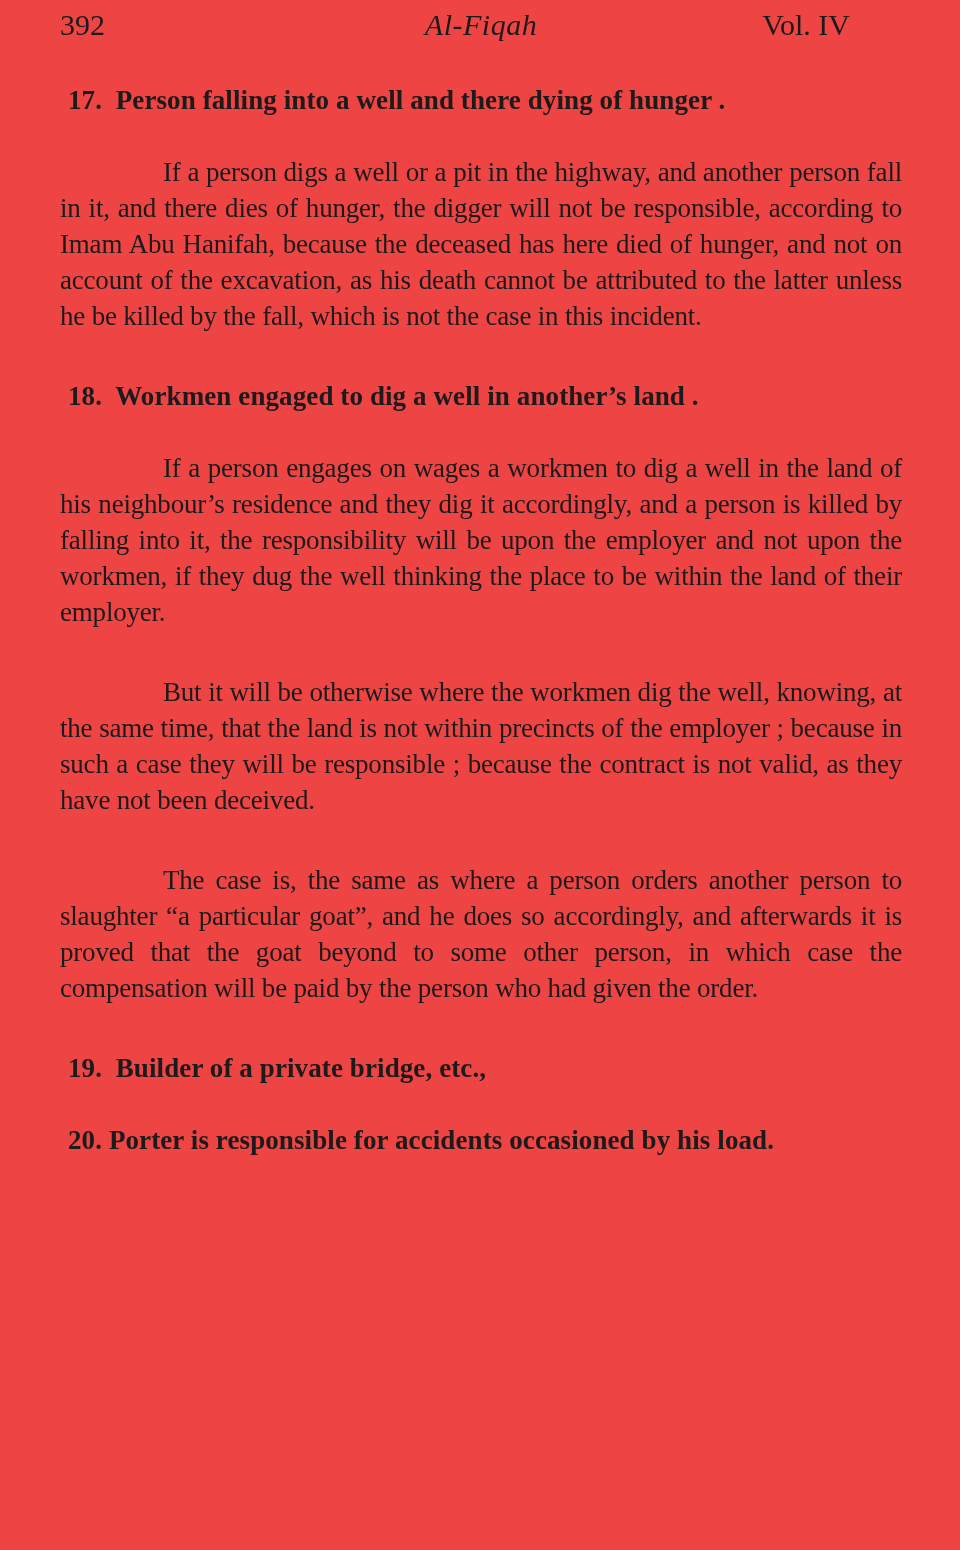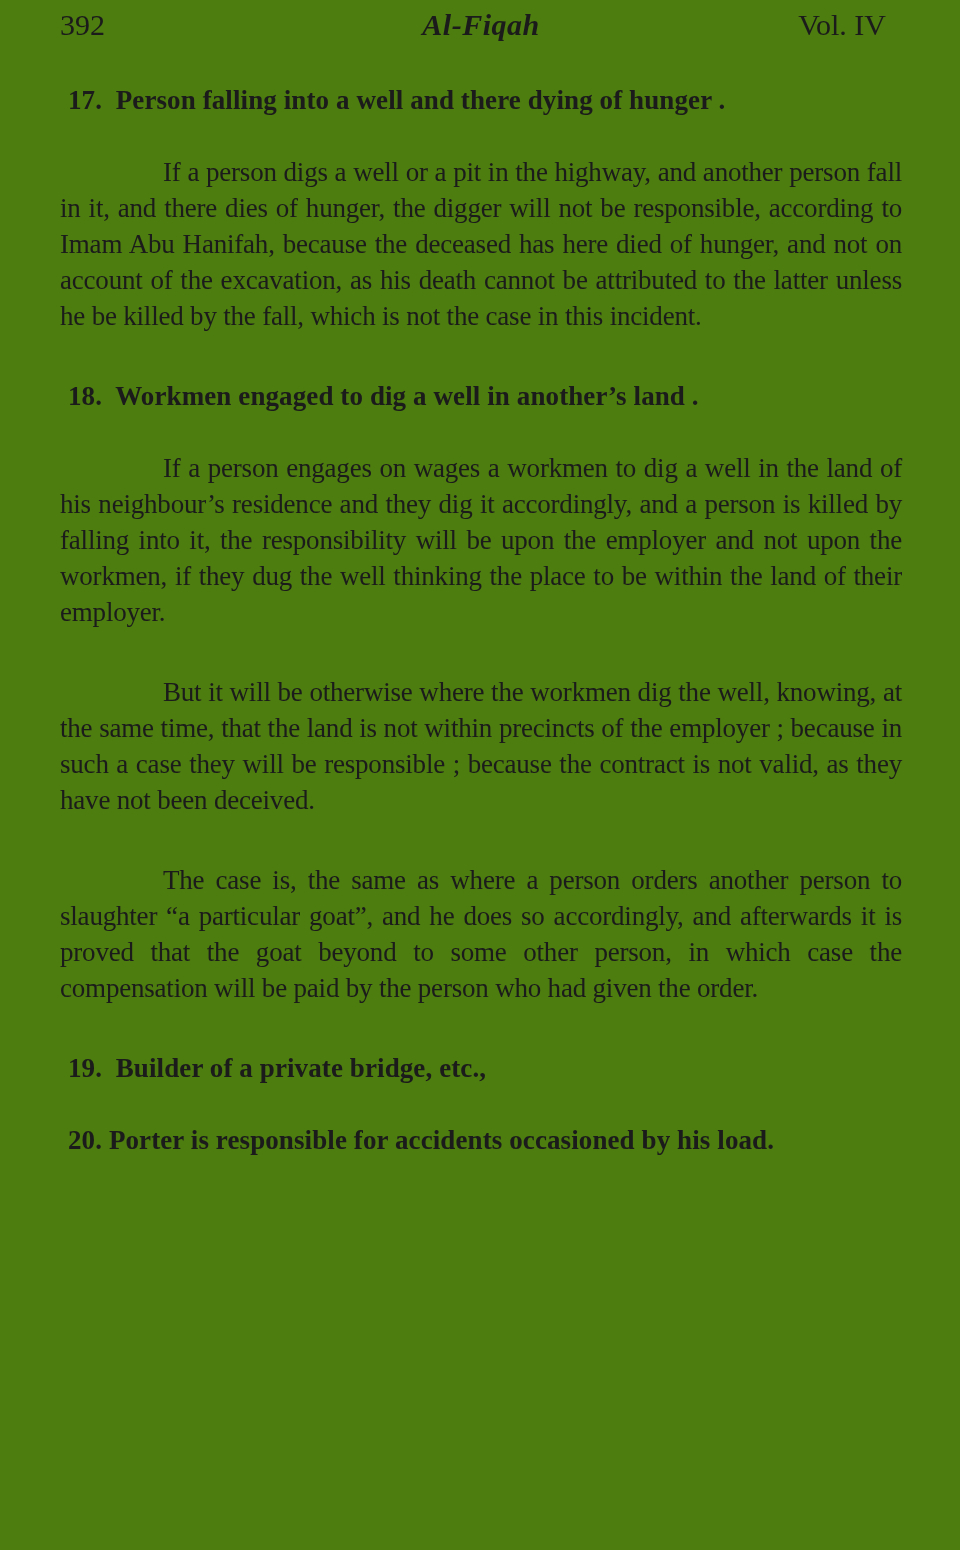--- a/index.html
+++ b/index.html
@@ -5,21 +5,21 @@
   html, body {
     margin: 0;
     padding: 0;
     background: #ffffff;
   }
   .page {
     position: relative;
     width: 960px;
     height: 1550px;
     box-sizing: border-box;
-    background: #4d7c0f;
+    background: #ef4444;
     padding: 8px 58px 0 60px;
     font-family: "Liberation Serif", "DejaVu Serif", serif;
     color: #1b1b1b;
     overflow: hidden;
   }
   .page-header {
     position: relative;
     display: flex;
     justify-content: space-between;
     align-items: baseline;
@@ -29,25 +29,25 @@
   }
   .page-header .page-number {
     font-weight: normal;
   }
   .page-header .book-title {
     position: absolute;
     left: 0;
     right: 0;
     text-align: center;
     font-style: italic;
-    font-weight: bold;
+    font-weight: normal;
     letter-spacing: 0.5px;
   }
   .page-header .volume-label {
-    margin-right: 16px;
+    margin-right: 52px;
   }
   h2.section-heading {
     font-size: 27px;
     line-height: 36px;
     font-weight: bold;
     margin: 0 0 36px 8px;
     white-space: pre;
     letter-spacing: 0.1px;
   }
   p.body-paragraph {

